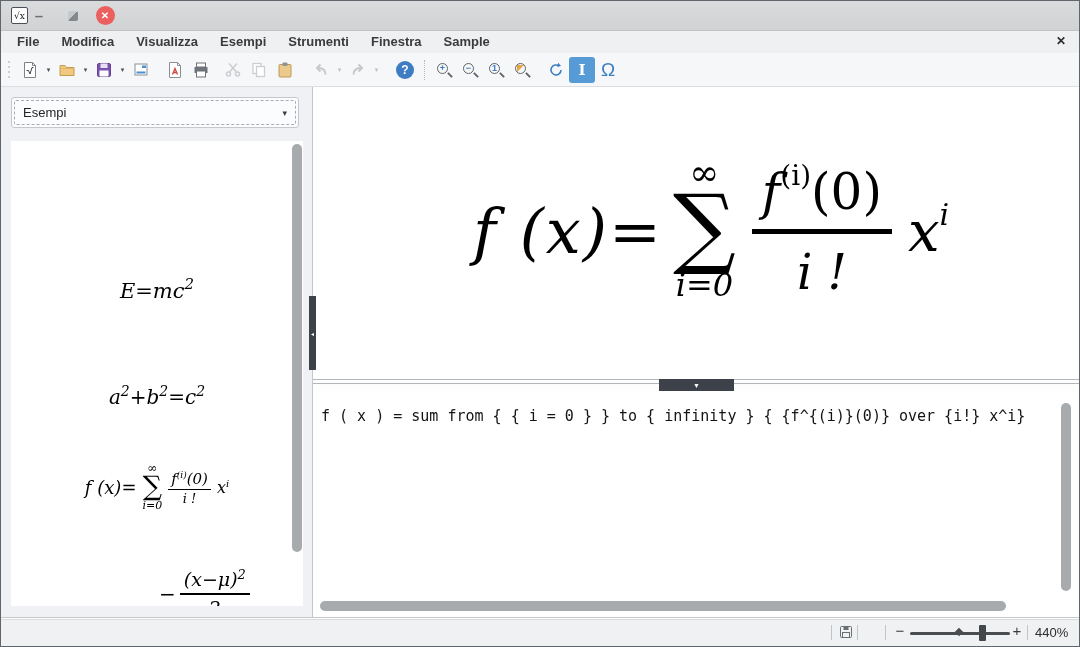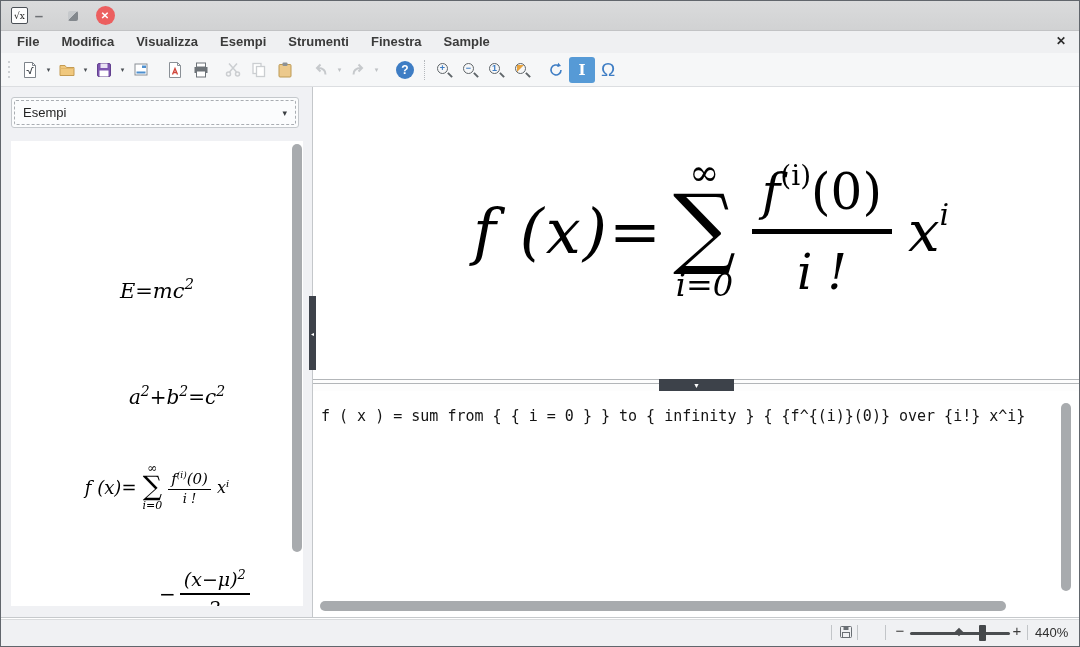--- a/index.html
+++ b/index.html
@@ -307,21 +307,21 @@
         <span class="combo-arrow">▾</span>
       </div>
 
       <div class="example-list">
 
 
         <div class="formula ex-center" style="top:138px; font-size:21px;font-style:italic;">
           <span>E=mc</span><span class="sup-s" style="top:-9px; font-size:15px;">2</span>
         </div>
 
-        <div class="formula ex-center" style="top:244px; font-size:20px;margin-left:20px;">
+        <div class="formula ex-center" style="top:244px; font-size:20px;">
           <span>a</span><span class="sup-s" style="top:-8px;font-size:14px;">2</span><span>+b</span><span class="sup-s" style="top:-8px;font-size:14px;">2</span><span>=c</span><span class="sup-s" style="top:-8px;font-size:14px;">2</span>
         </div>
 
         <div class="formula ex-center mini-row" style="top:322px;">
           <span class="lhs">f (x)=</span>
           <span class="sumcol">
             <span class="upper">∞</span>
             <span class="sigma">∑</span>
             <span class="lower">i=0</span>
           </span>

